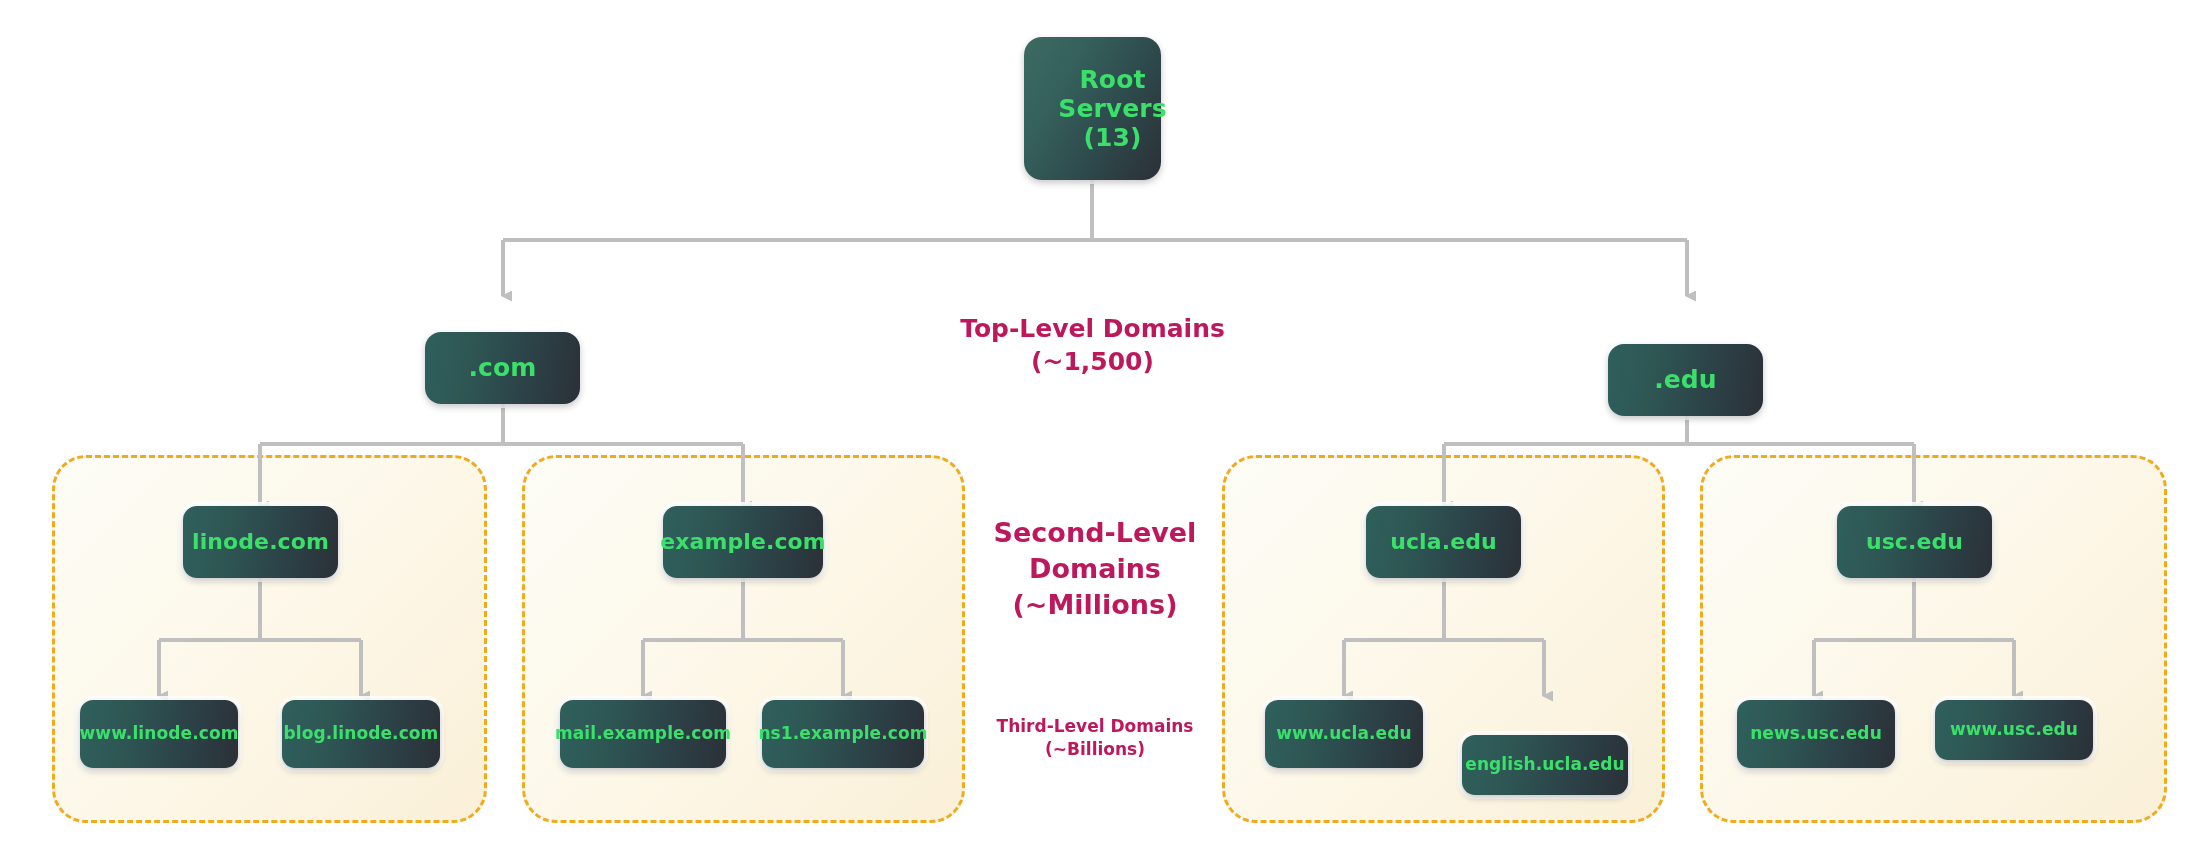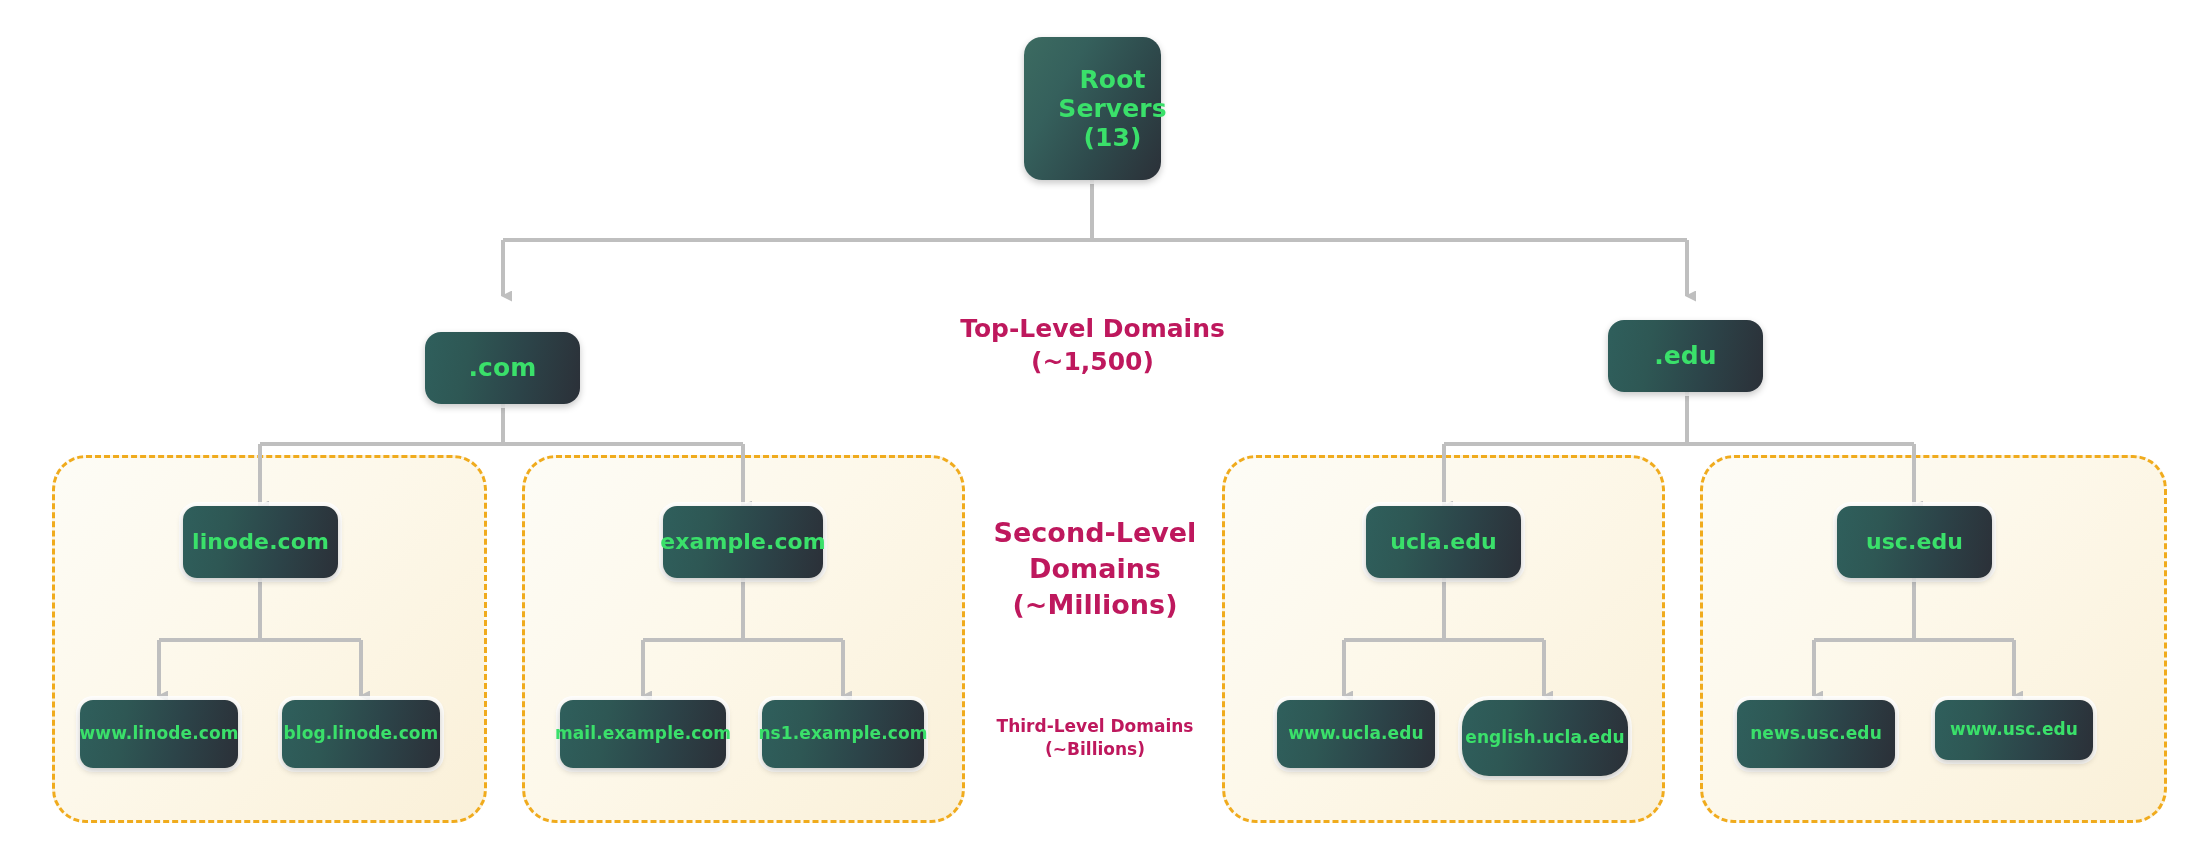--- a/index.html
+++ b/index.html
@@ -136,21 +136,21 @@
 
   <div class="node root" style="left:1024px; top:37px; width:137px; height:143px; flex-direction:column;">
     <span>Root</span>
     <span>Servers</span>
     <span>(13)</span>
   </div>
 
   <div class="node tld" style="left:425px; top:300px; width:155px; height:72px;">
     <span>.com</span>
   </div>
-  <div class="node tld" style="left:1608px; top:288px; width:155px; height:72px;text-align:center;">
+  <div class="node tld" style="left:1608px; top:312px; width:155px; height:72px;text-align:center;">
     <span>.edu</span>
   </div>
 
   <div class="node sld" style="left:183px; top:506px; width:155px; height:72px;">
     <span>linode.com</span>
   </div>
   <div class="node sld" style="left:1366px; top:506px; width:155px; height:72px;">
     <span>ucla.edu</span>
   </div>
   <div class="node sld" style="left:663px; top:506px; width:160px; height:72px;">
@@ -167,24 +167,24 @@
     <span>mail.example.com</span>
   </div>
 
   <div class="node thld" style="left:282px; top:700px; width:158px; height:68px;">
     <span>blog.linode.com</span>
   </div>
   <div class="node thld" style="left:762px; top:700px; width:162px; height:68px;">
     <span>ns1.example.com</span>
   </div>
 
-  <div class="node thld" style="left:1265px; top:700px; width:158px; height:68px;margin-left:12px;">
+  <div class="node thld" style="left:1265px; top:700px; width:158px; height:68px;">
     <span>www.ucla.edu</span>
   </div>
-  <div class="node thld" style="left:1462px; top:700px; width:166px; height:76px;border-radius:27px;">
+  <div class="node thld" style="left:1462px; top:735px; width:166px; height:60px;">
     <span>english.ucla.edu</span>
   </div>
 
   <div class="node thld" style="left:1737px; top:700px; width:158px; height:68px;">
     <span>news.usc.edu</span>
   </div>
   <div class="node thld" style="left:1935px; top:700px; width:158px; height:60px;">
     <span>www.usc.edu</span>
   </div>
 

